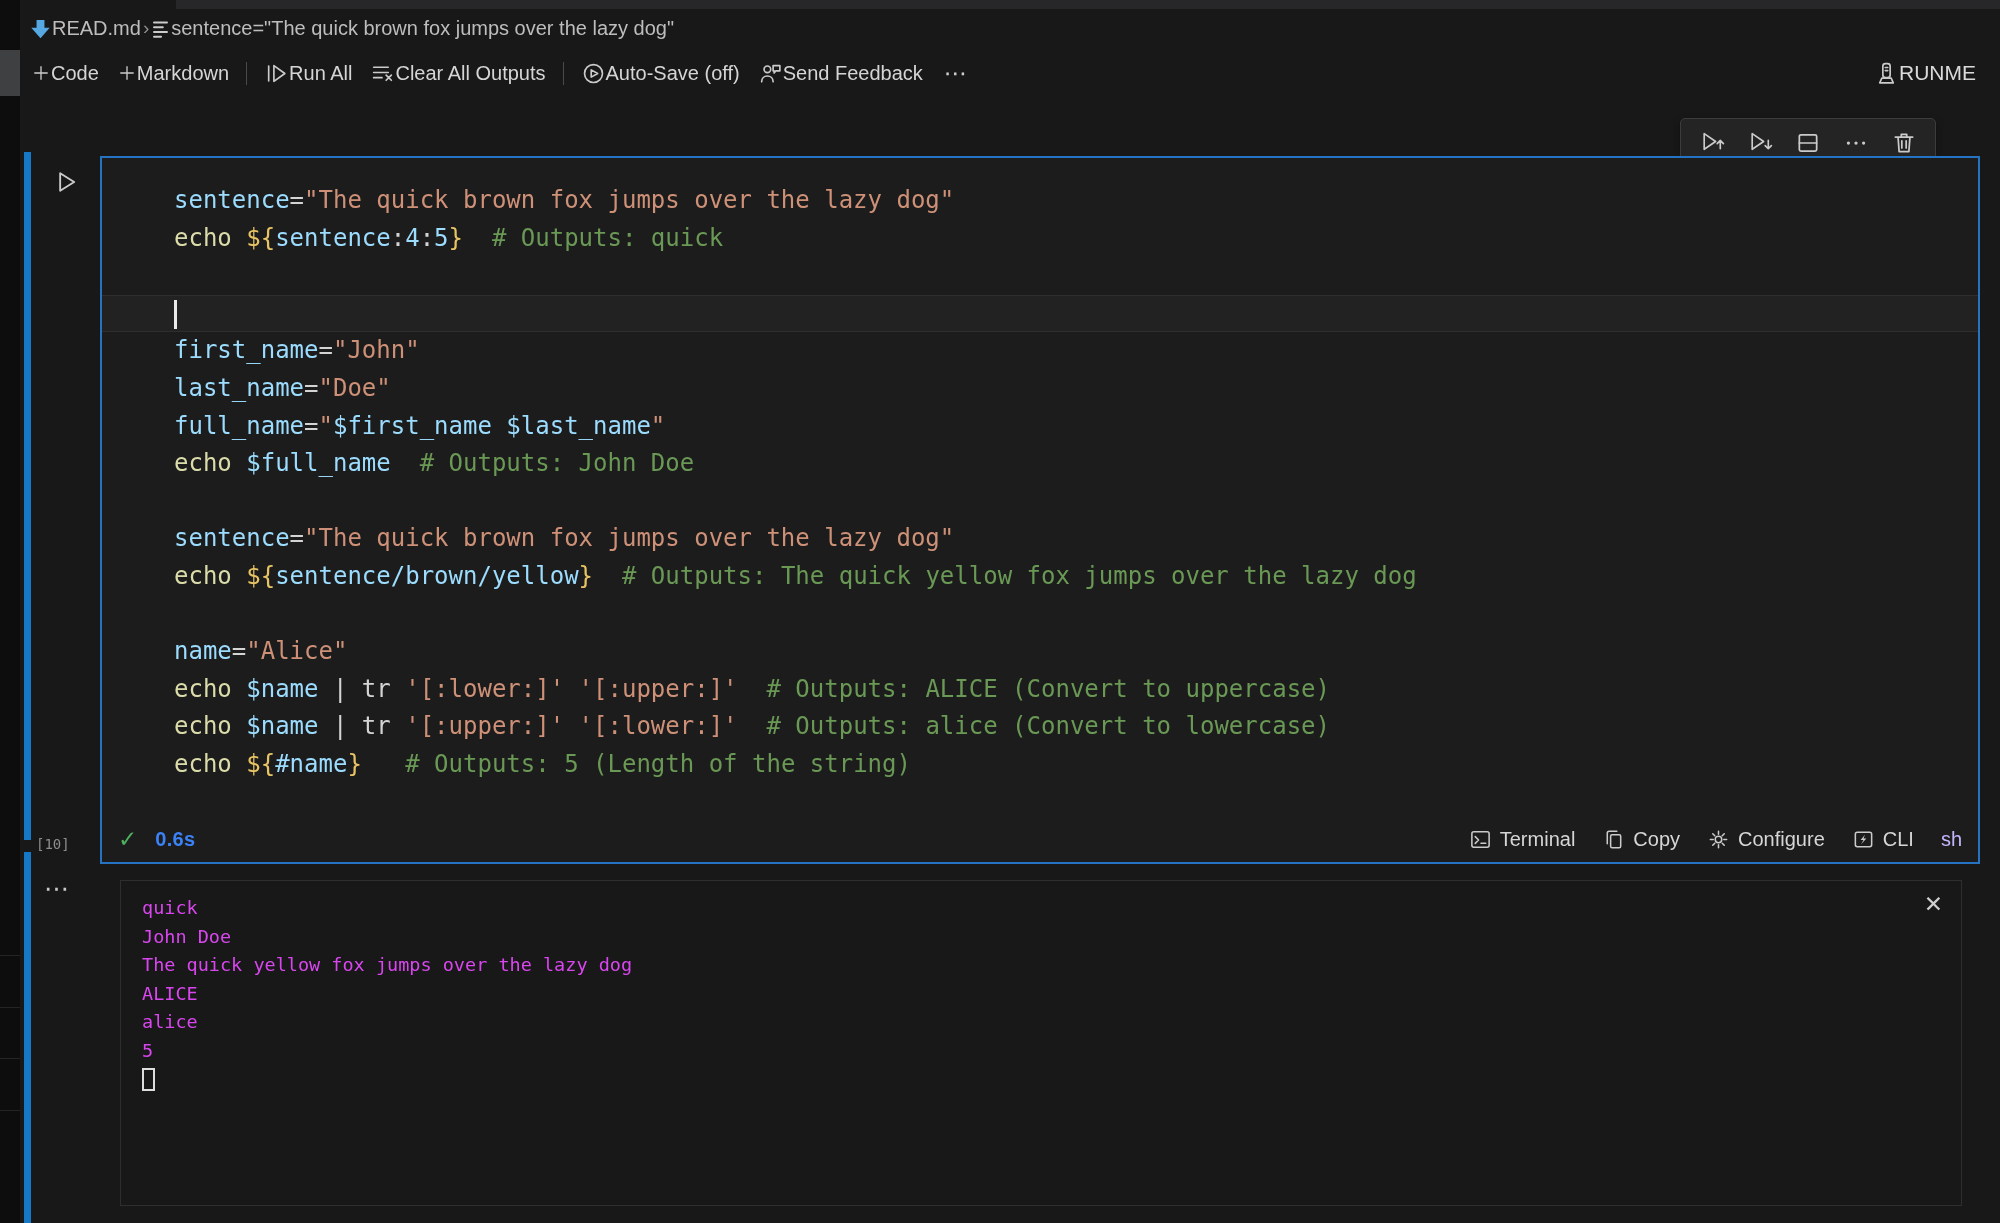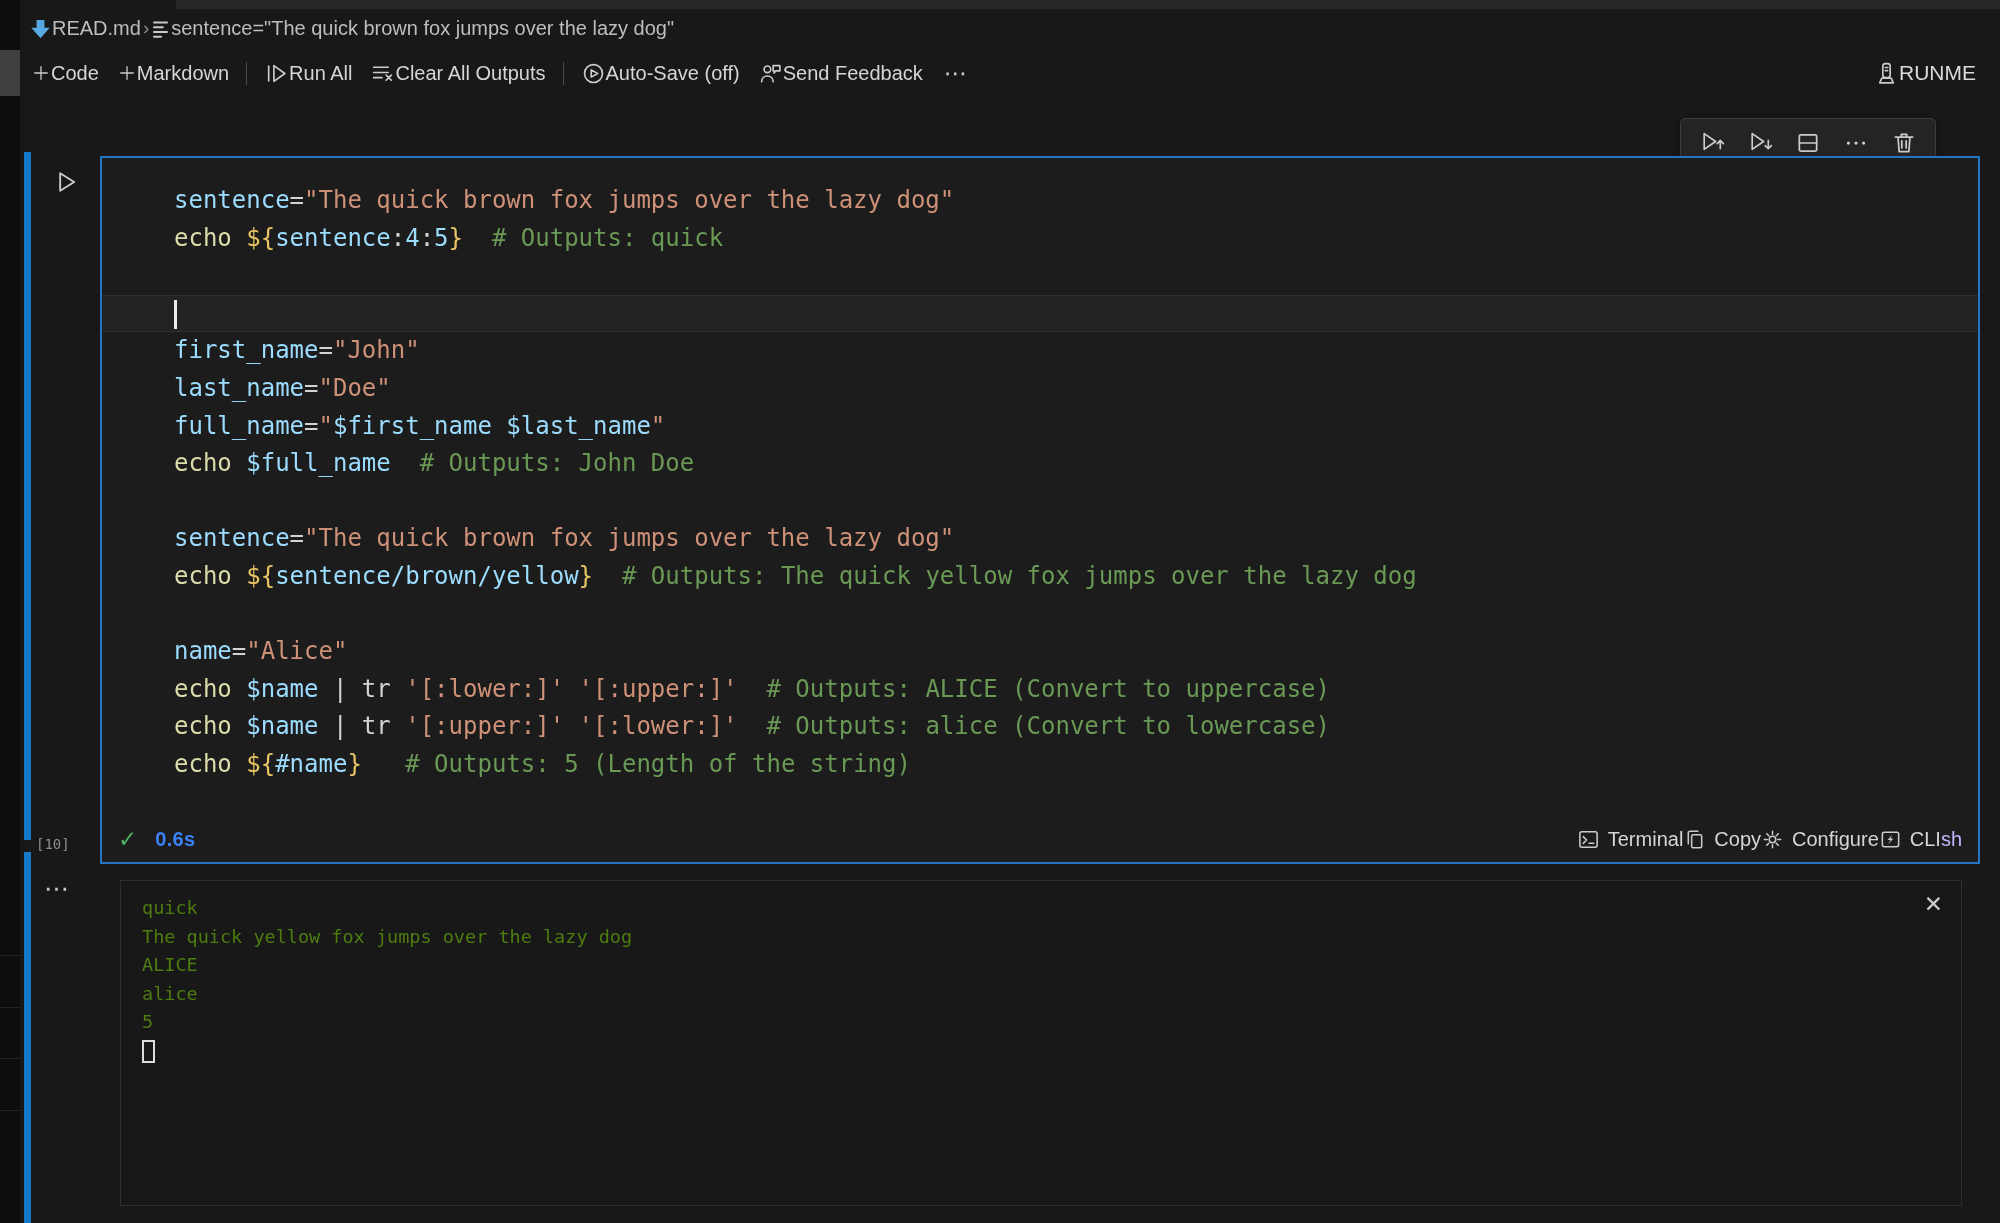--- a/index.html
+++ b/index.html
@@ -52,34 +52,34 @@
   .caret { position:absolute; left:72px; top:4px; width:2.5px; height:29px; background:#eaeaea; }
   .tok-v { color:#9CDCFE; } .tok-s { color:#CE9178; } .tok-k { color:#DCDCAA; }
   .tok-b { color:#E8C464; } .tok-w { color:#D4D4D4; } .tok-c { color:#6A9955; }
 
   
   .cell-statusbar { position:absolute; left:0; right:0; bottom:0; height:46px; display:flex;
                     align-items:center; padding:0 16px; font-size:20px; color:#d6d6d6; }
   .status-left { display:flex; align-items:center; gap:18px; }
   .check { color:#4db05f; font-size:23px; line-height:1; }
   .duration { color:#3b82f6; font-weight:700; letter-spacing:.3px; }
-  .status-right { margin-left:auto; display:flex; align-items:center; }
+  .status-right { margin-left:auto; display:flex; align-items:center; gap:27px; }
   .sb-item { display:flex; align-items:center; gap:8px; cursor:pointer; white-space:nowrap; }
   .sb-lang { color:#c4b5fd; cursor:pointer; }
 
   .exec-count { position:absolute; left:36px; top:836px; font-family:"DejaVu Sans Mono", monospace;
                 font-size:14px; color:#8d8d8d; }
 
   
   .output-more { position:absolute; left:44px; top:876px; color:#c9c9c9; font-size:25px;
                  letter-spacing:1px; cursor:pointer; line-height:1; }
   .output-box { position:absolute; left:120px; top:880px; width:1842px; height:326px;
                 border:1px solid #2e2e2e; background:#181818; }
   .terminal { position:absolute; left:21px; top:13px; font-family:"DejaVu Sans Mono", monospace;
-              font-size:18.5px; line-height:28.5px; color:#4d7c0f; white-space:pre; cursor:text; }
+              font-size:18.5px; line-height:28.5px; color:#d946ef; white-space:pre; cursor:text; }
   .out-line { height:28.5px; }
   .term-cursor { width:13px; height:23px; border:2px solid #dedede; margin-top:3px; }
   .output-close { position:absolute; top:12px; right:18px; font-size:23px; color:#cfcfcf; cursor:pointer; line-height:1; }
 
   
   .ic { stroke:#cbcbcb; fill:none; stroke-width:1.6; stroke-linecap:round; stroke-linejoin:round; display:block; }
 </style>
 </head>
 <body>
 
@@ -239,15 +239,15 @@
       </div>
       <span class="sb-lang">sh</span>
     </div>
   </div>
 </div>
 
 <div class="exec-count">[10]</div>
 
 <div class="output-more">⋯</div>
 <div class="output-box">
-  <div class="terminal"><div class="out-line">quick</div><div class="out-line">The quick yellow fox jumps over the lazy dog</div><div class="out-line">ALICE</div><div class="out-line">alice</div><div class="out-line">5</div><div class="term-cursor"></div></div>
+  <div class="terminal"><div class="out-line">quick</div><div class="out-line">John Doe</div><div class="out-line">The quick yellow fox jumps over the lazy dog</div><div class="out-line">ALICE</div><div class="out-line">alice</div><div class="out-line">5</div><div class="term-cursor"></div></div>
   <div class="output-close">✕</div>
 </div>
 
 </body></html>

